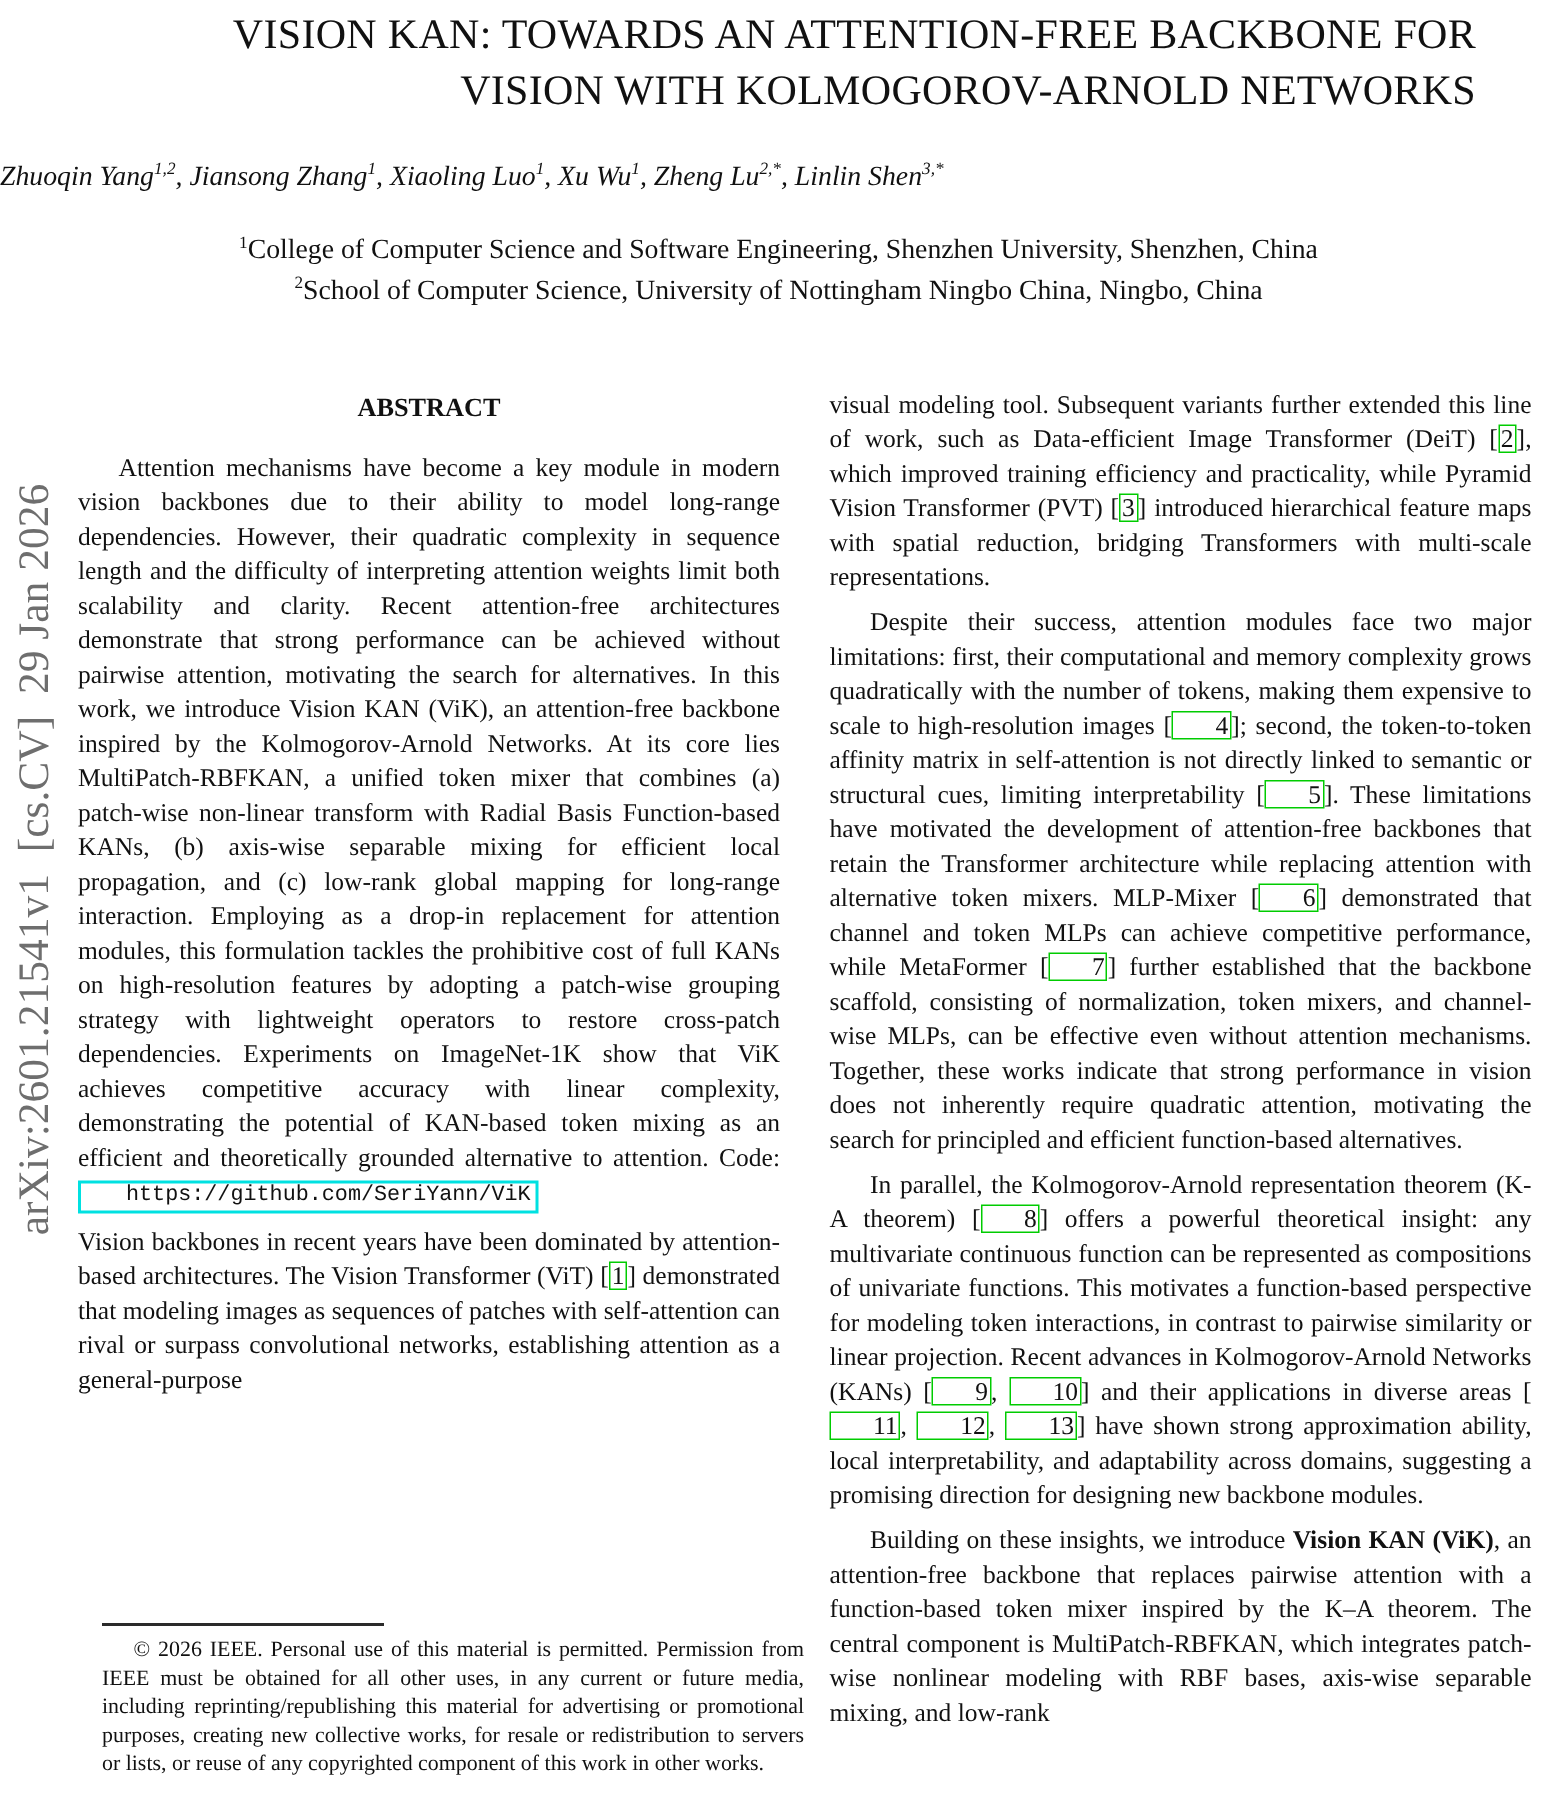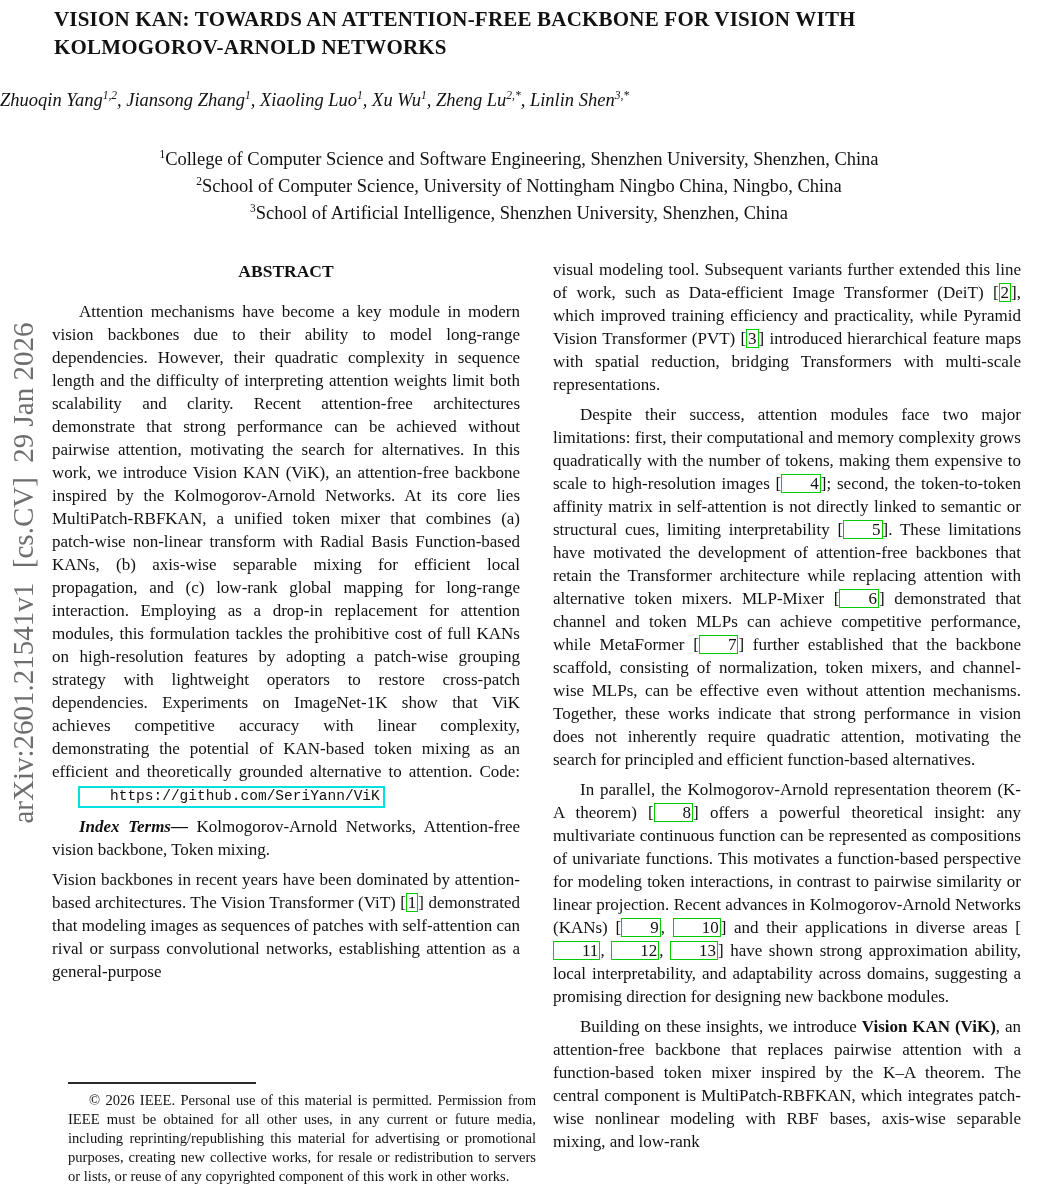--- a/index.html
+++ b/index.html
@@ -9,34 +9,34 @@
     height: 1200px;
     background: #ffffff;
     overflow: hidden;
     font-family: "Liberation Serif", serif;
     color: #111111;
   }
   
   .title {
     margin: 6px auto 0;
     max-width: 930px;
-    text-align: left;
-    font-weight: bold;
-    font-size: 21px;
+    text-align: right;
+    font-weight: normal;
+    font-size: 28px;
     line-height: 1.32;
     letter-spacing: 0.2px;
   }
   .authors {
     margin-top: 27px;
     font-style: italic;
     font-size: 18.5px;
   }
   .authors sup, .affil sup { font-size: 0.62em; }
   .affils {
-    margin-top: 35px;
+    margin-top: 25px;
     text-align: center;
     font-size: 18.5px;
     line-height: 1.45;
   }
   
   .arxiv-banner {
     position: absolute;
     left: -317px;
     top: 556px;
     width: 682px;
@@ -85,21 +85,20 @@
   }
   
   .url-box {
     display: inline-block;
     font-family: "Liberation Mono", monospace;
     font-size: 14.5px;
     border: 2px solid var(--url-border, #00e1e1);
     padding: 0px 3px 1px 3px;
     line-height: 17px;
     white-space: nowrap;
-    margin-left: 26px;
   }
   
   .footnote {
     position: absolute;
     left: 68px;
     top: 1082px;
     width: 468px;
     font-size: 14.6px;
     line-height: 19px;
     text-align: justify;
@@ -121,29 +120,27 @@
 
   <div class="title">VISION KAN: TOWARDS AN ATTENTION-FREE BACKBONE FOR VISION WITH KOLMOGOROV-ARNOLD NETWORKS</div>
 
   <div class="authors">
     <span><span>Zhuoqin Yang</span><sup>1,2</sup><span>, </span></span><span><span>Jiansong Zhang</span><sup>1</sup><span>, </span></span><span><span>Xiaoling Luo</span><sup>1</sup><span>, </span></span><span><span>Xu Wu</span><sup>1</sup><span>, </span></span><span><span>Zheng Lu</span><sup>2,*</sup><span>, </span></span><span><span>Linlin Shen</span><sup>3,*</sup><span></span></span>
   </div>
 
   <div class="affils">
     <div class="affil"><sup>1</sup><span>College of Computer Science and Software Engineering, Shenzhen University, Shenzhen, China</span></div>
     <div class="affil"><sup>2</sup><span>School of Computer Science, University of Nottingham Ningbo China, Ningbo, China</span></div>
-    <div class="affil"><sup>3</sup><span>School of Artificial Intelligence, Shenzhen University, Shenzhen, China</span></div>
   </div>
 
   <div class="columns">
 
     <div class="col">
       <div class="col-heading abstract-heading">ABSTRACT</div>
       <p class="para"><span>Attention mechanisms have become a key module in modern vision backbones due to their ability to model long-range dependencies. However, their quadratic complexity in sequence length and the difficulty of interpreting attention weights limit both scalability and clarity. Recent attention-free architectures demonstrate that strong performance can be achieved without pairwise attention, motivating the search for alternatives. In this work, we introduce Vision KAN (ViK), an attention-free backbone inspired by the Kolmogorov-Arnold Networks. At its core lies MultiPatch-RBFKAN, a unified token mixer that combines (a) patch-wise non-linear transform with Radial Basis Function-based KANs, (b) axis-wise separable mixing for efficient local propagation, and (c) low-rank global mapping for long-range interaction. Employing as a drop-in replacement for attention modules, this formulation tackles the prohibitive cost of full KANs on high-resolution features by adopting a patch-wise grouping strategy with lightweight operators to restore cross-patch dependencies. Experiments on ImageNet-1K show that ViK achieves competitive accuracy with linear complexity, demonstrating the potential of KAN-based token mixing as an efficient and theoretically grounded alternative to attention. Code: </span><span class="url-box">https://github.com/SeriYann/ViK</span></p>
-      <p class="para index-terms"><span class="it-label">Index Terms—</span><span> Kolmogorov-Arnold Networks, Attention-free vision backbone, Token mixing.</span></p>
       <p class="para noindent"><span>Vision backbones in recent years have been dominated by attention-based architectures.  The Vision Transformer (ViT) </span><span>[<span class="cite-num">1</span>]</span><span> demonstrated that modeling images as sequences of patches with self-attention can rival or surpass convolutional networks, establishing attention as a general-purpose</span></p>
     </div>
 
     <div class="col">
       <p class="para noindent"><span>visual modeling tool.  Subsequent variants further extended this line of work, such as Data-efficient Image Transformer (DeiT) </span><span>[<span class="cite-num">2</span>]</span><span>, which improved training efficiency and practicality, while Pyramid Vision Transformer (PVT) </span><span>[<span class="cite-num">3</span>]</span><span> introduced hierarchical feature maps with spatial reduction, bridging Transformers with multi-scale representations.</span></p>
       <p class="para"><span>Despite their success, attention modules face two major limitations: first, their computational and memory complexity grows quadratically with the number of tokens, making them expensive to scale to high-resolution images </span><span>[<span class="cite-num">4</span>]</span><span>; second, the token-to-token affinity matrix in self-attention is not directly linked to semantic or structural cues, limiting interpretability </span><span>[<span class="cite-num">5</span>]</span><span>.  These limitations have motivated the development of attention-free backbones that retain the Transformer architecture while replacing attention with alternative token mixers. MLP-Mixer </span><span>[<span class="cite-num">6</span>]</span><span> demonstrated that channel and token MLPs can achieve competitive performance, while MetaFormer </span><span>[<span class="cite-num">7</span>]</span><span> further established that the backbone scaffold, consisting of normalization, token mixers, and channel-wise MLPs, can be effective even without attention mechanisms. Together, these works indicate that strong performance in vision does not inherently require quadratic attention, motivating the search for principled and efficient function-based alternatives.</span></p>
       <p class="para"><span>In parallel, the Kolmogorov-Arnold representation theorem (K-A theorem) </span><span>[<span class="cite-num">8</span>]</span><span> offers a powerful theoretical insight: any multivariate continuous function can be represented as compositions of univariate functions.  This motivates a function-based perspective for modeling token interactions, in contrast to pairwise similarity or linear projection. Recent advances in Kolmogorov-Arnold Networks (KANs) </span><span>[<span class="cite-num">9</span>, <span class="cite-num">10</span>]</span><span> and their applications in diverse areas </span><span>[<span class="cite-num">11</span>, <span class="cite-num">12</span>, <span class="cite-num">13</span>]</span><span> have shown strong approximation ability, local interpretability, and adaptability across domains, suggesting a promising direction for designing new backbone modules.</span></p>
       <p class="para"><span>Building on these insights, we introduce </span><b>Vision KAN (ViK)</b><span>, an attention-free backbone that replaces pairwise attention with a function-based token mixer inspired by the K–A theorem.  The central component is MultiPatch-RBFKAN, which integrates patch-wise nonlinear modeling with RBF bases, axis-wise separable mixing, and low-rank</span></p>
     </div>
 

